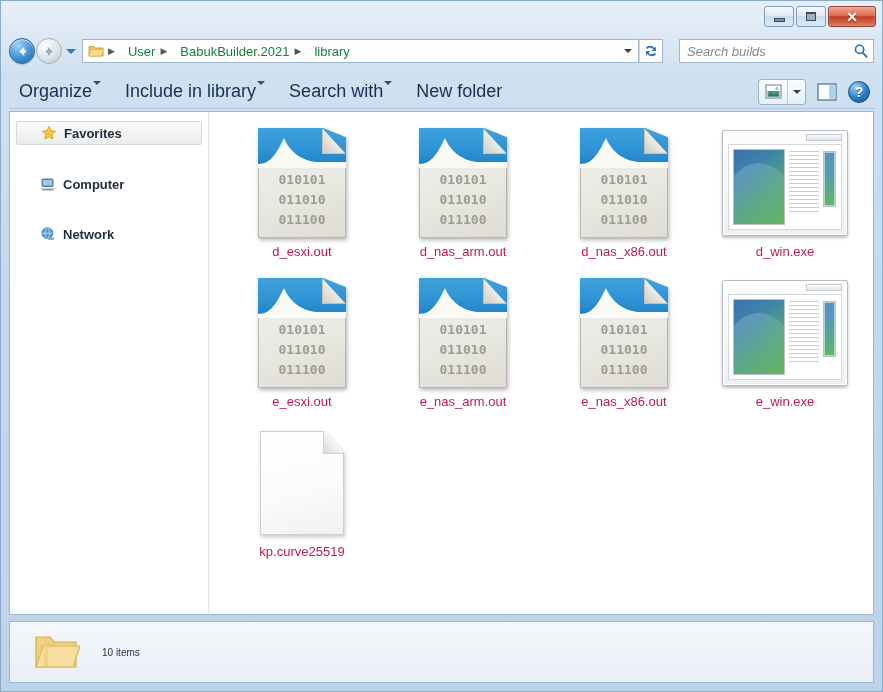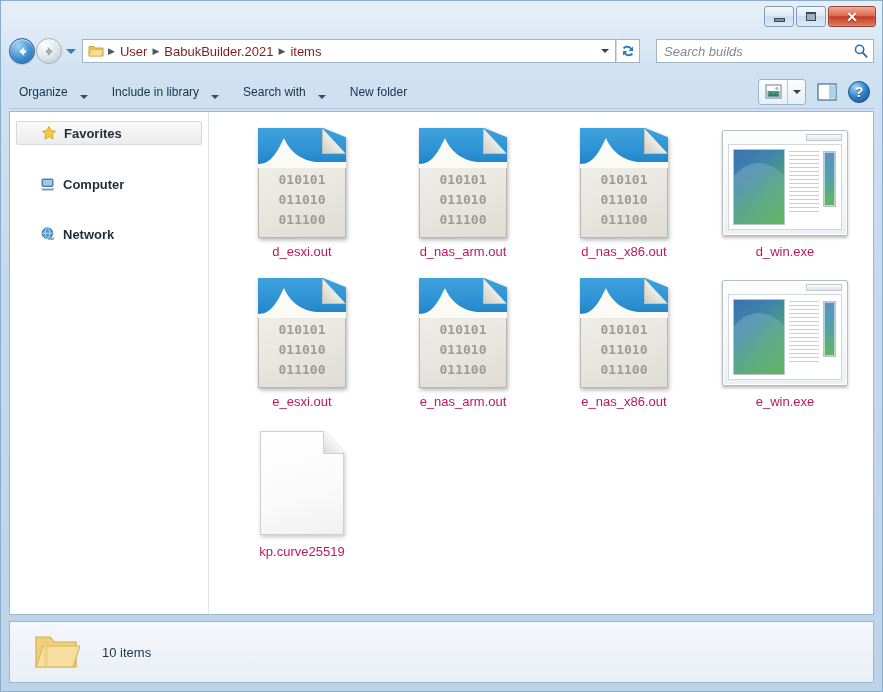--- a/index.html
+++ b/index.html
@@ -112,23 +112,24 @@
     border: 1px solid #9fb6cb;
     display: flex; align-items: center;
     padding: 0 2px 0 5px;
     min-width: 0;
   }
   #addressbar .folder-ico {
     width: 16px; height: 14px; flex: none; margin-right: 2px;
     position: relative;
   }
   .crumb {
-    font-size: 13px; color: #7f1d1d;
+    font-size: 13px; color: #15803d;
     padding: 1px 3px;
     white-space: nowrap;
+    margin-left: 8px;
   }
   .crumb-sep {
     color: #4a5866; font-size: 9px; padding: 0 2px; flex: none;
   }
   #address-spacer { flex: 1 1 auto; }
   #address-dropdown {
     width: 16px; flex: none; display:flex; align-items:center; justify-content:center;
   }
   .tri-down-sm {
     width: 0; height: 0;
@@ -138,41 +139,41 @@
   }
   #refresh-button {
     width: 24px; height: 24px; flex: none;
     border-left: 1px solid #cfdae4;
     background: #fff;
     display: flex; align-items: center; justify-content: center;
     border-top: 1px solid #9fb6cb; border-bottom: 1px solid #9fb6cb;
     border-right: 1px solid #9fb6cb;
   }
   #searchbox {
-    width: 218px; height: 24px; flex: none; margin-left: 16px;
+    width: 195px; height: 24px; flex: none; margin-left: 16px;
     background: #fff; border: 1px solid #9fb6cb;
     display: flex; align-items: center; padding: 0 4px 0 7px;
   }
   #search-input-text {
     flex: 1 1 auto;
     font-size: 13px; font-style: italic; color: #7d8a96;
     white-space: nowrap; overflow: hidden;
   }
 
   
   #toolbar {
     position: absolute;
     left: 8px; top: 74px; right: 8px; height: 34px;
     display: flex; align-items: center;
     border-bottom: 1px solid #b2c8da;
   }
   .tb-item {
-    font-size: 12px; color: #15314f;
+    font-size: 18px; color: #15314f;
     padding: 4px 10px; margin-right: 4px;
-    display: flex; align-items: flex-end; gap: 12px;
+    display: flex; align-items: flex-start; gap: 1px;
     border-radius: 3px; white-space: nowrap;
   }
   .tb-caret {
     width: 0; height: 0;
     border-left: 4px solid transparent;
     border-right: 4px solid transparent;
     border-top: 4px solid #2c4f72;
   }
   #toolbar-right {
     margin-left: auto; display: flex; align-items: center; gap: 8px;
@@ -382,21 +383,21 @@
   #statusbar {
     position: absolute;
     left: 8px; right: 8px; bottom: 8px; height: 62px;
     background: linear-gradient(180deg,#f4f7fb 0%, #eaeff6 100%);
     border: 1px solid #9fb6cb;
     display: flex; align-items: center;
     padding-left: 22px;
     gap: 22px;
   }
   #status-folder-icon { width: 48px; height: 42px; flex: none; }
-  #status-text { font-size: 13px; color: #21364d; }
+  #status-text { font-size: 10px; color: #21364d; }
 </style>
 </head>
 <body>
 
 <div id="window">
 
   <div id="titlebar">
     <div id="window-controls">
       <div class="winbtn" id="btn-minimize">
         <span class="glyph"></span>
@@ -436,21 +437,21 @@
           <path d="M1 2.5 L6 2.5 L7.2 4 L15 4 L15 12 L1 12 Z" fill="#f0c45c" stroke="#d2a33c" stroke-width="1"></path>
           <path d="M1 12 L3.2 5.6 L15.6 5.6 L13.4 12 Z" fill="#fadd92" stroke="#d9ae4d" stroke-width=".7"></path>
         </svg>
       </span>
 
       <span class="crumb-sep">▶</span>
       <span class="crumb">User</span>
       <span class="crumb-sep">▶</span>
       <span class="crumb">BabukBuilder.2021</span>
       <span class="crumb-sep">▶</span>
-      <span class="crumb">items</span>
+      <span class="crumb">library</span>
 
       <span id="address-spacer"></span>
       <span id="address-dropdown">
         <span class="tri-down-sm"></span>
       </span>
     </div>
 
     <div id="refresh-button">
       <svg width="16" height="16" viewBox="0 0 16 16">
         <path d="M3 4.5 C5 2.2 9.5 2.2 11.6 5.0 L13 3.6 L13 8 L8.6 8 L10.3 6.3 C8.8 4.3 5.6 4.3 4.2 6.2 Z" fill="#2b79bd"></path>

